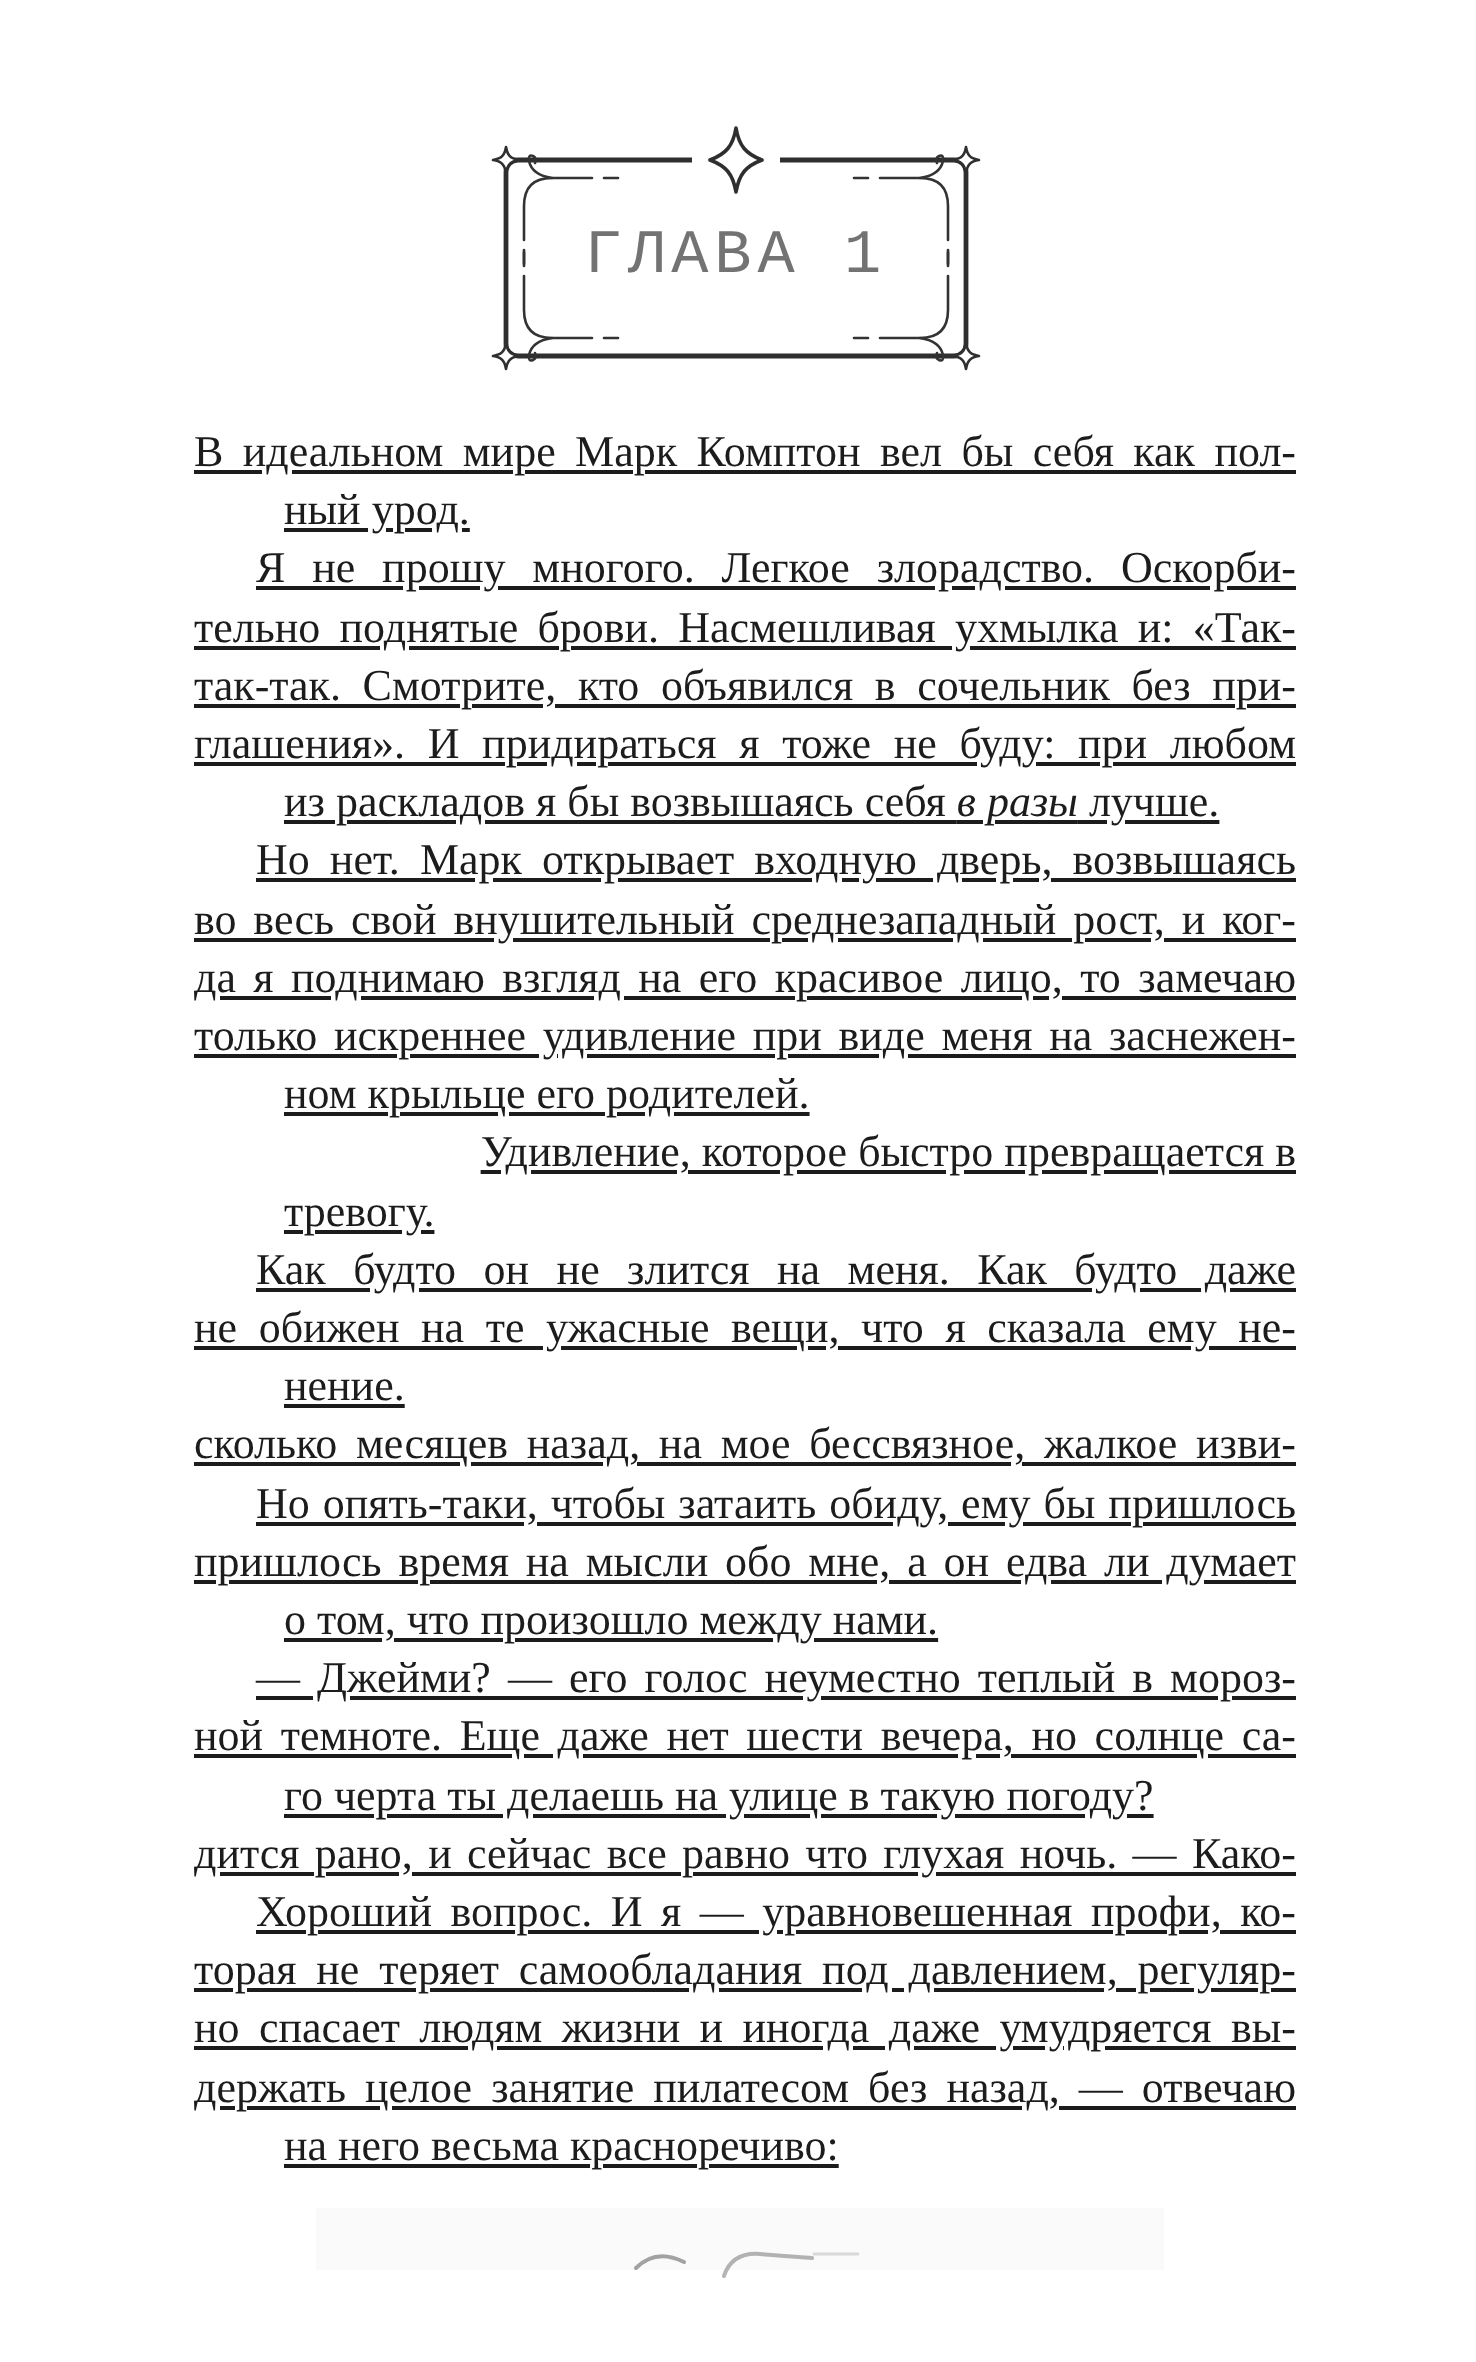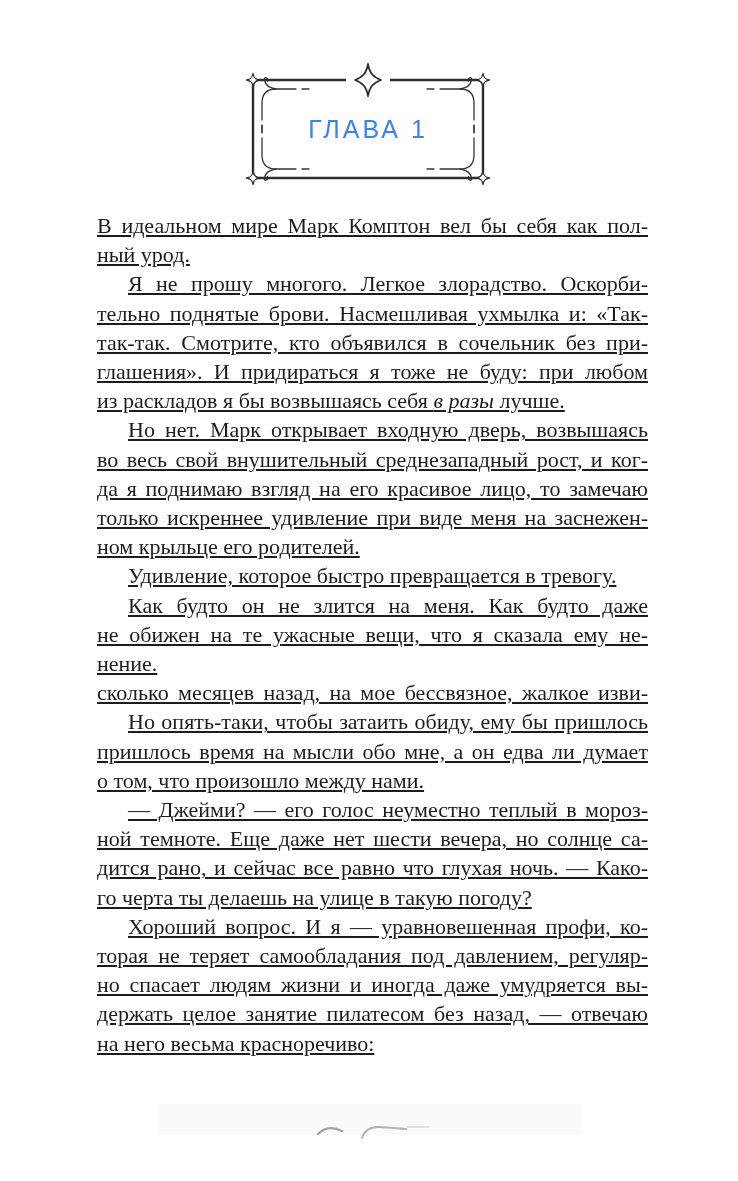--- a/index.html
+++ b/index.html
@@ -20,45 +20,46 @@
     position: absolute;
     left: 236px; top: 60px;
     width: 264px; height: 132px;
   }
   .chapter-title {
     position: absolute;
     left: 236px; top: 107px;
     width: 264px; height: 44px;
     line-height: 44px;
     text-align: center;
-    font-family: Liberation Sans, sans-serif;
-    font-size: 25px;
+    font-family: Liberation Mono, monospace;
+    font-size: 31px;
     letter-spacing: 3px;
-    color: #3b82f6;
+    color: #737373;
   }
 
   
   .body-text {
     position: absolute;
     left: 97px; top: 211px;
     width: 551px;
     color: #1c1c1c;
     font-size: 22px;
     line-height: 29.2px;
     text-decoration: underline;
   }
   .line {
     text-align: justify;
     text-align-last: justify;
   }
   .line.last {
     text-align: left;
     text-align-last: left;
+    margin-left: 45px;
   }
-  .line.indent { text-indent: 31px; }
+  .line.indent { text-indent: 31px; text-align: right; }
   .it { font-style: italic; }
 
   
   .page-fade-artifact {
     position: absolute;
     left: 155px; top: 1098px;
     width: 430px; height: 46px;
   }
 </style>
 </head>
@@ -110,22 +111,22 @@
       <div class="line last indent"><span>Удивление, которое быстро превращается в тревогу.</span></div>
       <div class="line indent"><span>Как будто он не злится на меня. Как будто даже</span></div>
       <div class="line"><span>не обижен на те ужасные вещи, что я сказала ему не-</span></div>
       <div class="line last"><span>нение.</span></div>
       <div class="line"><span>сколько месяцев назад, на мое бессвязное, жалкое изви-</span></div>
       <div class="line indent"><span>Но опять-таки, чтобы затаить обиду, ему бы пришлось</span></div>
       <div class="line"><span>пришлось время на мысли обо мне, а он едва ли думает</span></div>
       <div class="line last"><span>о том, что произошло между нами.</span></div>
       <div class="line indent"><span>— Джейми? — его голос неуместно теплый в мороз-</span></div>
       <div class="line"><span>ной темноте. Еще даже нет шести вечера, но солнце са-</span></div>
+      <div class="line last"><span>го черта ты делаешь на улице в такую погоду?</span></div>
       <div class="line"><span>дится рано, и сейчас все равно что глухая ночь. — Како-</span></div>
-      <div class="line last"><span>го черта ты делаешь на улице в такую погоду?</span></div>
       <div class="line indent"><span>Хороший вопрос. И я — уравновешенная профи, ко-</span></div>
       <div class="line"><span>торая не теряет самообладания под давлением, регуляр-</span></div>
       <div class="line"><span>но спасает людям жизни и иногда даже умудряется вы-</span></div>
       <div class="line"><span>держать целое занятие пилатесом без назад, — отвечаю</span></div>
       <div class="line last"><span>на него весьма красноречиво:</span></div>
     </div>
 
   <svg class="page-fade-artifact" viewBox="0 0 430 46" xmlns="http://www.w3.org/2000/svg">
     <rect x="3" y="6" width="424" height="31" fill="#f8f8f8" opacity="0.75"></rect>
     <path d="M163 36 q 10 -10 24 -3" fill="none" stroke="#5a5a5a" stroke-width="2" stroke-linecap="round" opacity="0.55"></path>

